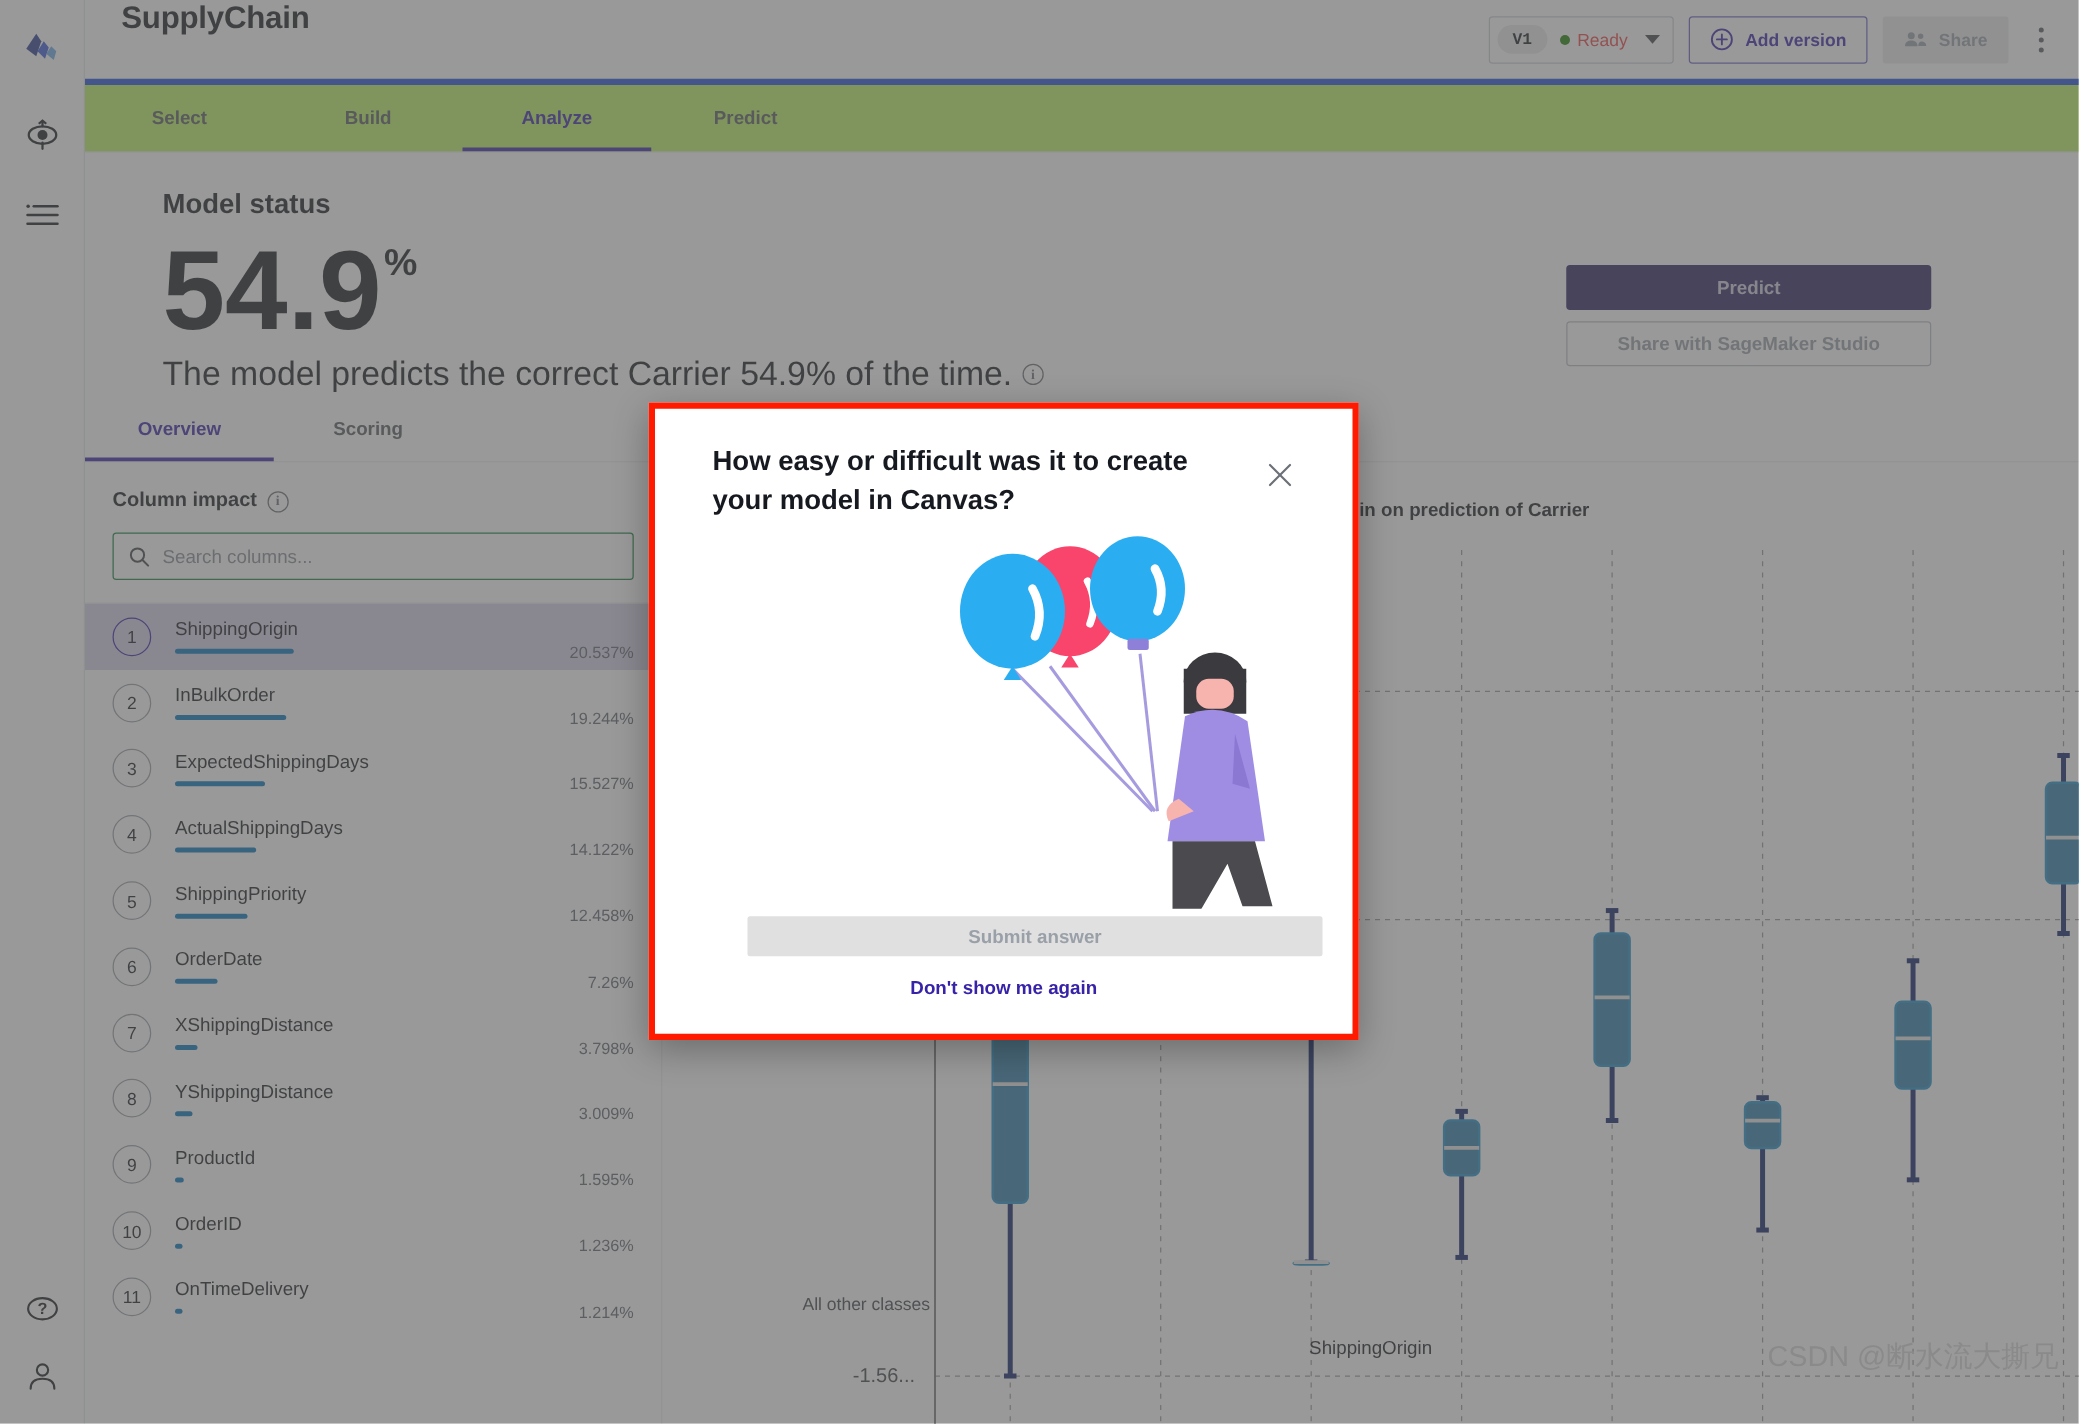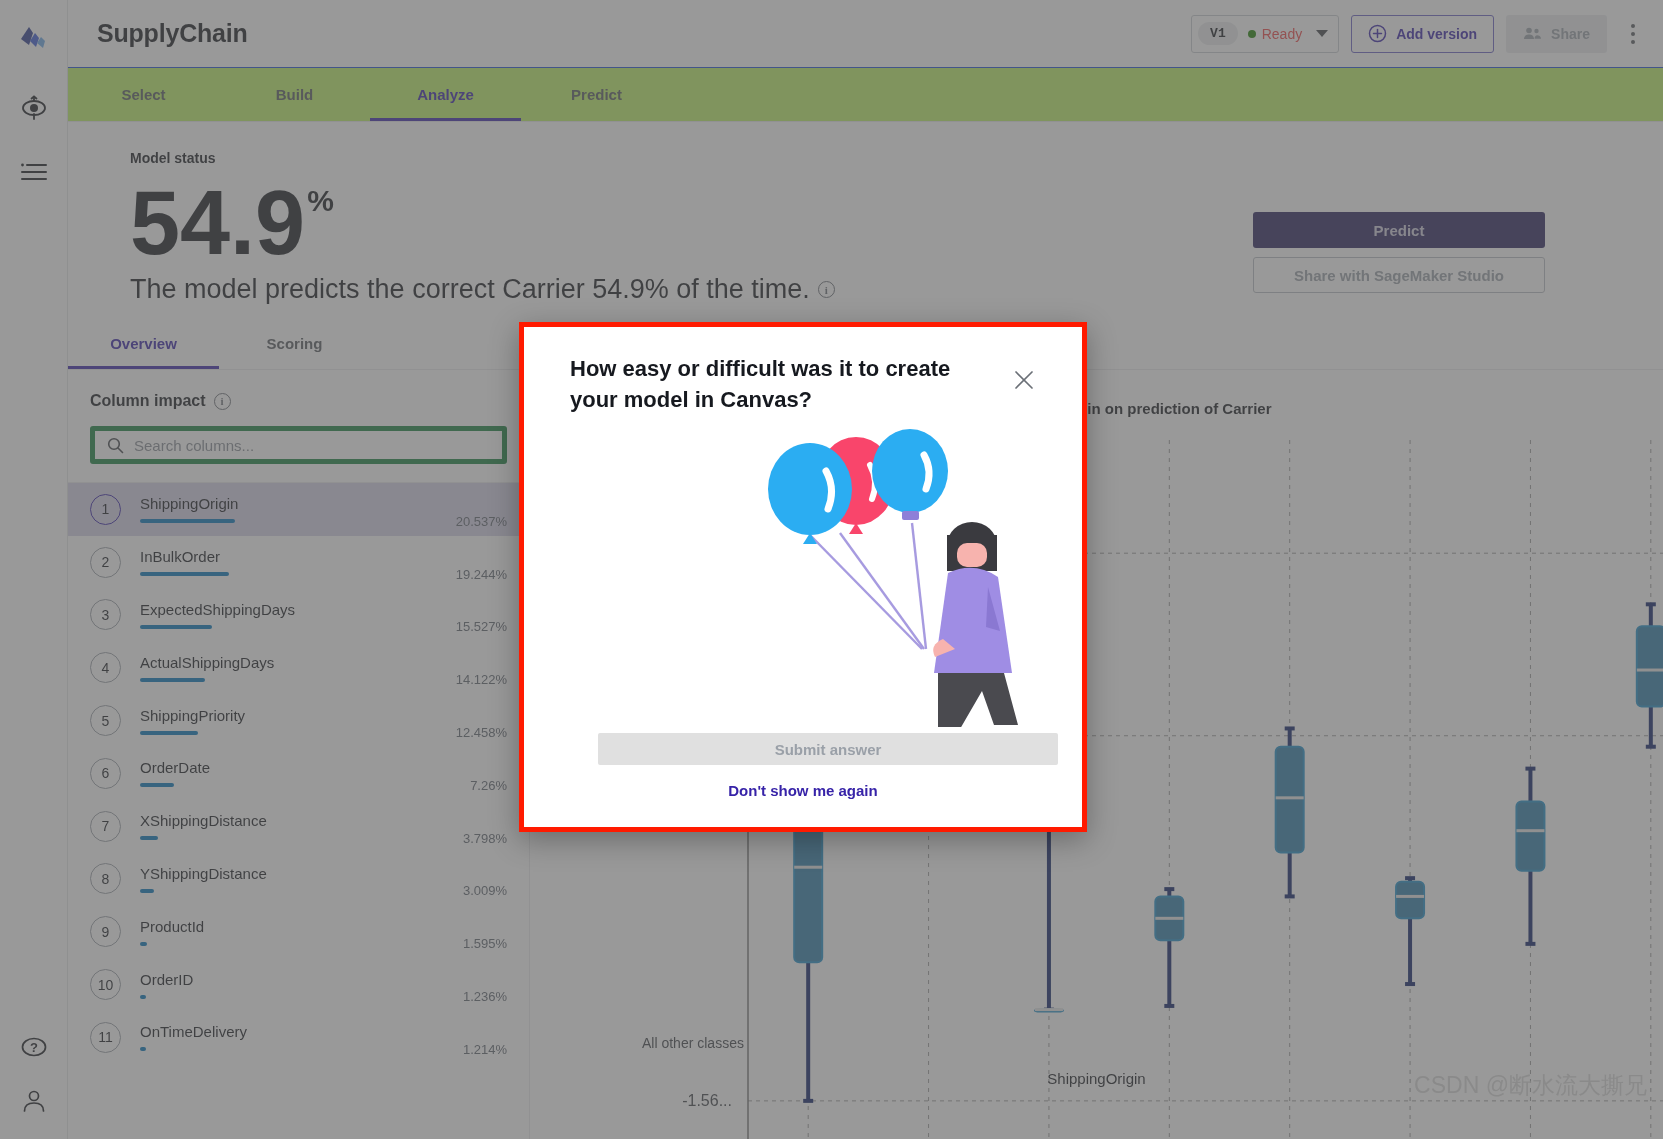--- a/index.html
+++ b/index.html
@@ -32,22 +32,22 @@
     display: flex; align-items: center; justify-content: center;
     cursor: pointer;
   }
   .rail-spacer { flex: 1; }
   .rail-bottom { margin-bottom: 18px; }
 
   
   .header {
     position: absolute; left: 68px; top: 0; right: 0; height: 68px;
     background: #ffffff;
-    border-bottom: 1px solid #1d4ed8;
-    display: flex; align-items: center;
+    border-bottom: 5px solid #1d4ed8;
+    display: flex; 
   }
   .app-title {
     margin-left: 29px;
     font-size: 25px; font-weight: bold; color: #16191f;
     letter-spacing: -0.2px;
   }
   .header-right {
     margin-left: auto; display: flex; align-items: center; gap: 12px;
     padding-right: 16px;
   }
@@ -94,21 +94,21 @@
   .toptab.active { color: #3723a8; }
   .toptab.active::after {
     content: ""; position: absolute; left: 0; right: 0; bottom: 0;
     height: 3px; background: #3723a8;
   }
 
   
   .content { position: absolute; left: 68px; top: 122px; right: 0; bottom: 0; background: #fff; }
 
   .status-block { position: absolute; left: 62px; top: 28px; }
-  .status-label { font-size: 14px; font-weight: bold; color: #16191f; }
+  .status-label { font-size: 22px; font-weight: bold; color: #16191f; }
   .big-num {
     font-size: 90px; font-weight: bold; color: #16191f; line-height: 1.0;
     margin-top: 12px; display: flex; align-items: flex-start;
   }
   .big-num sup { font-size: 30px; font-weight: bold; margin-top: 8px; margin-left: 2px; }
   .status-sent {
     font-size: 27px; color: #16191f; margin-top: 6px; display: flex; align-items: center; gap: 8px;
   }
   .info-circ {
     display: inline-flex; align-items: center; justify-content: center;
@@ -148,21 +148,21 @@
   .colpanel {
     position: absolute; left: 0; top: 248px; width: 462px; bottom: 0;
     border-right: 1px solid #e9ebed; background: #fff;
   }
   .colpanel-head { padding: 22px 22px 0 22px; }
   .colpanel-title {
     display: flex; align-items: center; gap: 8px;
     font-size: 16px; font-weight: bold; color: #16191f;
   }
   .search-wrap {
-    margin-top: 16px; height: 38px; border: 5px solid #15803d; border-radius: 3px;
+    margin-top: 16px; height: 38px; border: 1px solid #15803d; border-radius: 3px;
     display: flex; align-items: center; gap: 10px; padding: 0 12px;
   }
   .search-wrap input {
     border: none; outline: none; font-size: 15px; color: #16191f;
     font-family: "Liberation Sans", sans-serif; flex: 1; background: transparent;
   }
   .search-wrap input::placeholder { color: #878d95; }
 
   .collist { margin-top: 18px; border-top: 1px solid #e9ebed; }
   .colrow {

